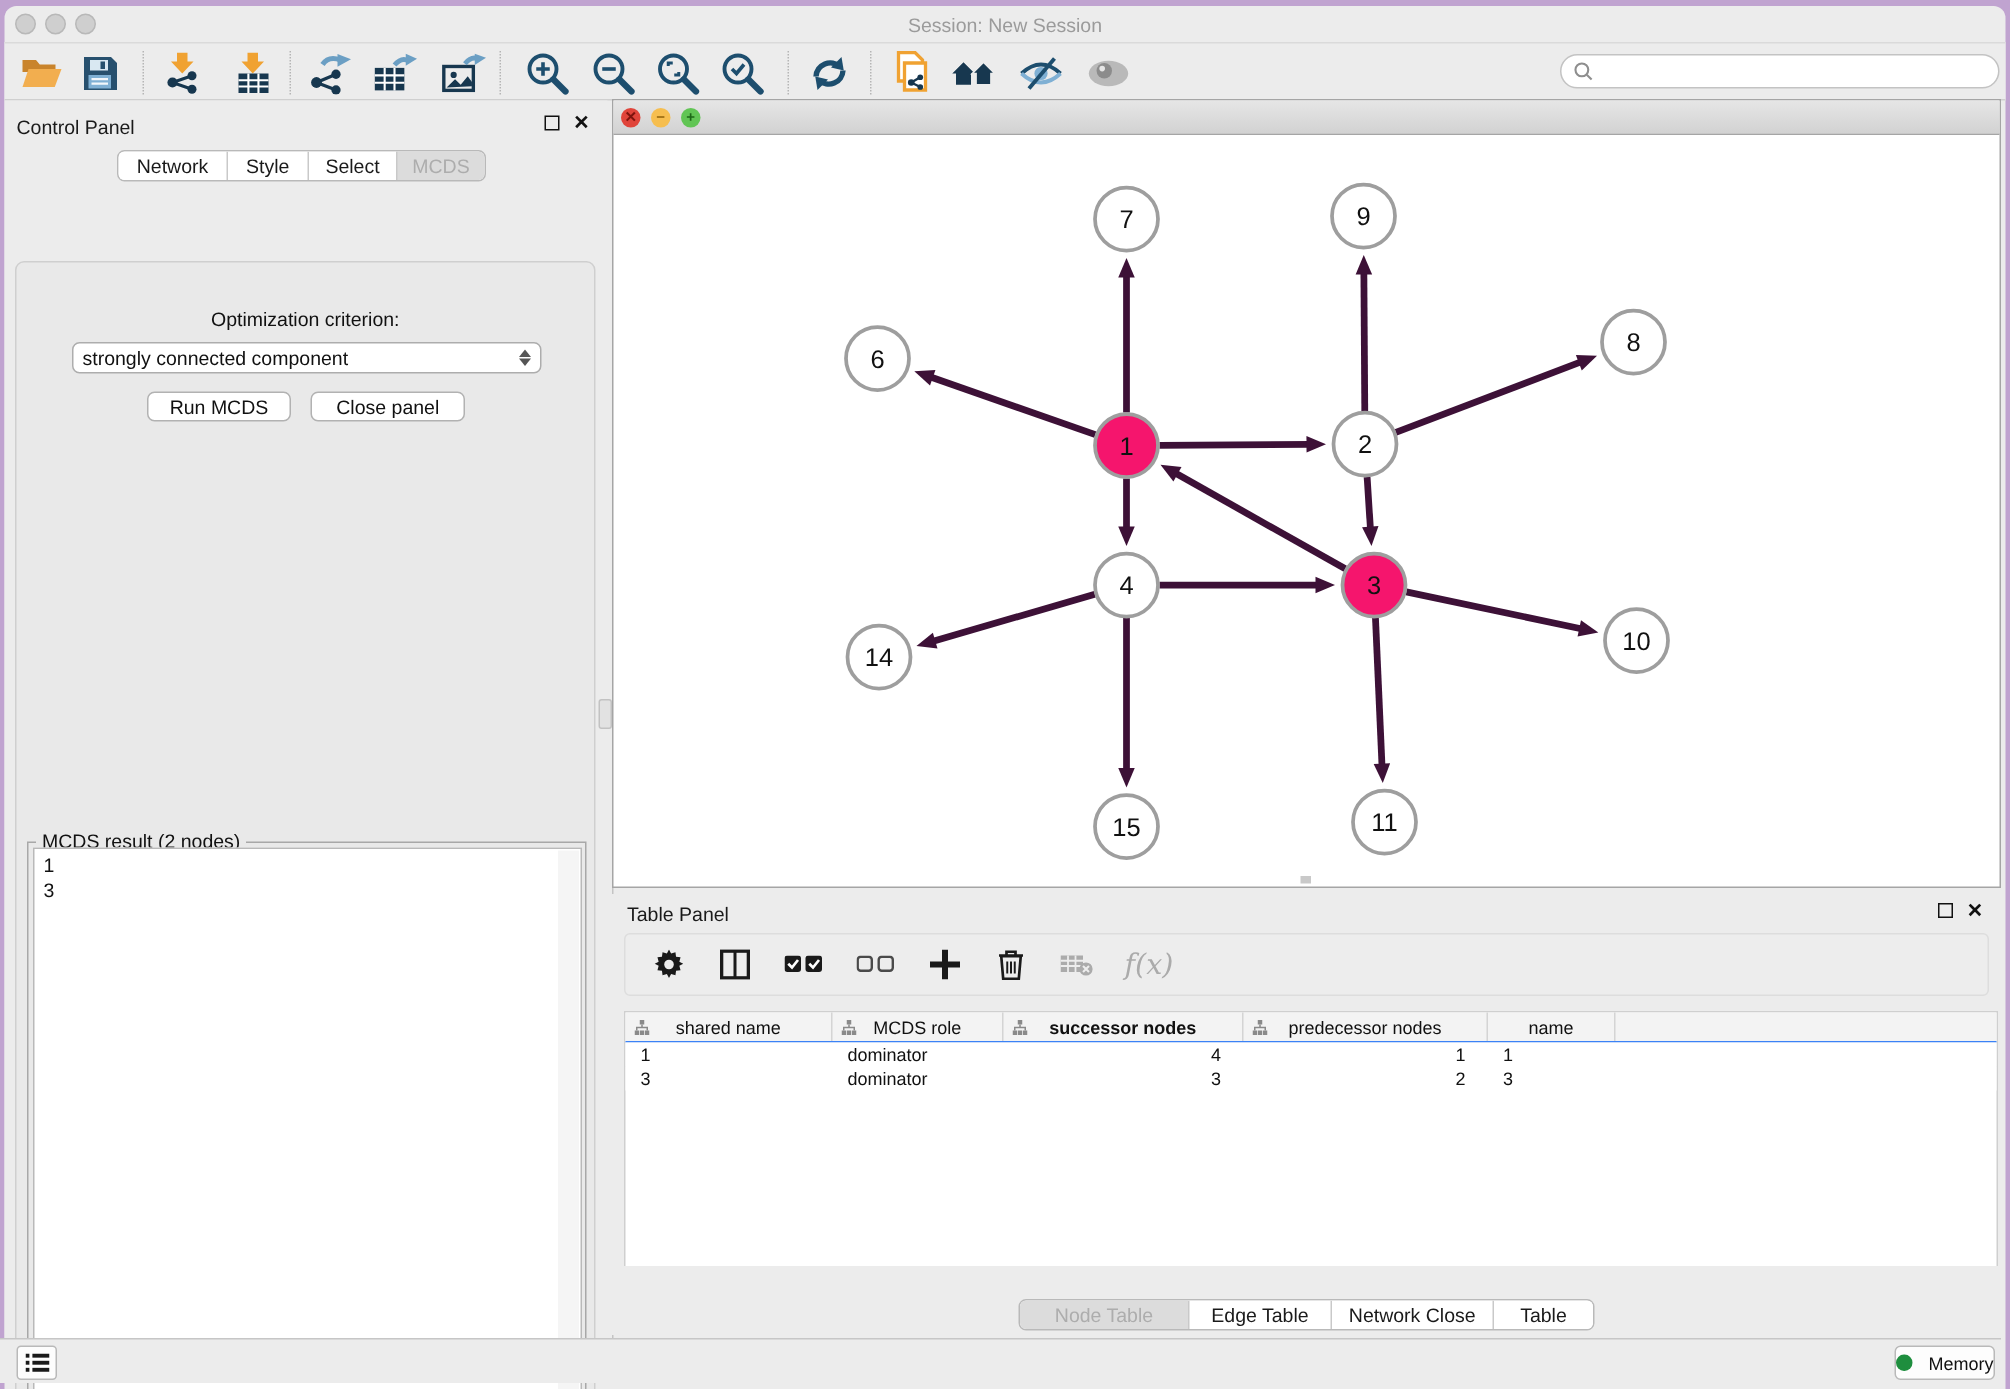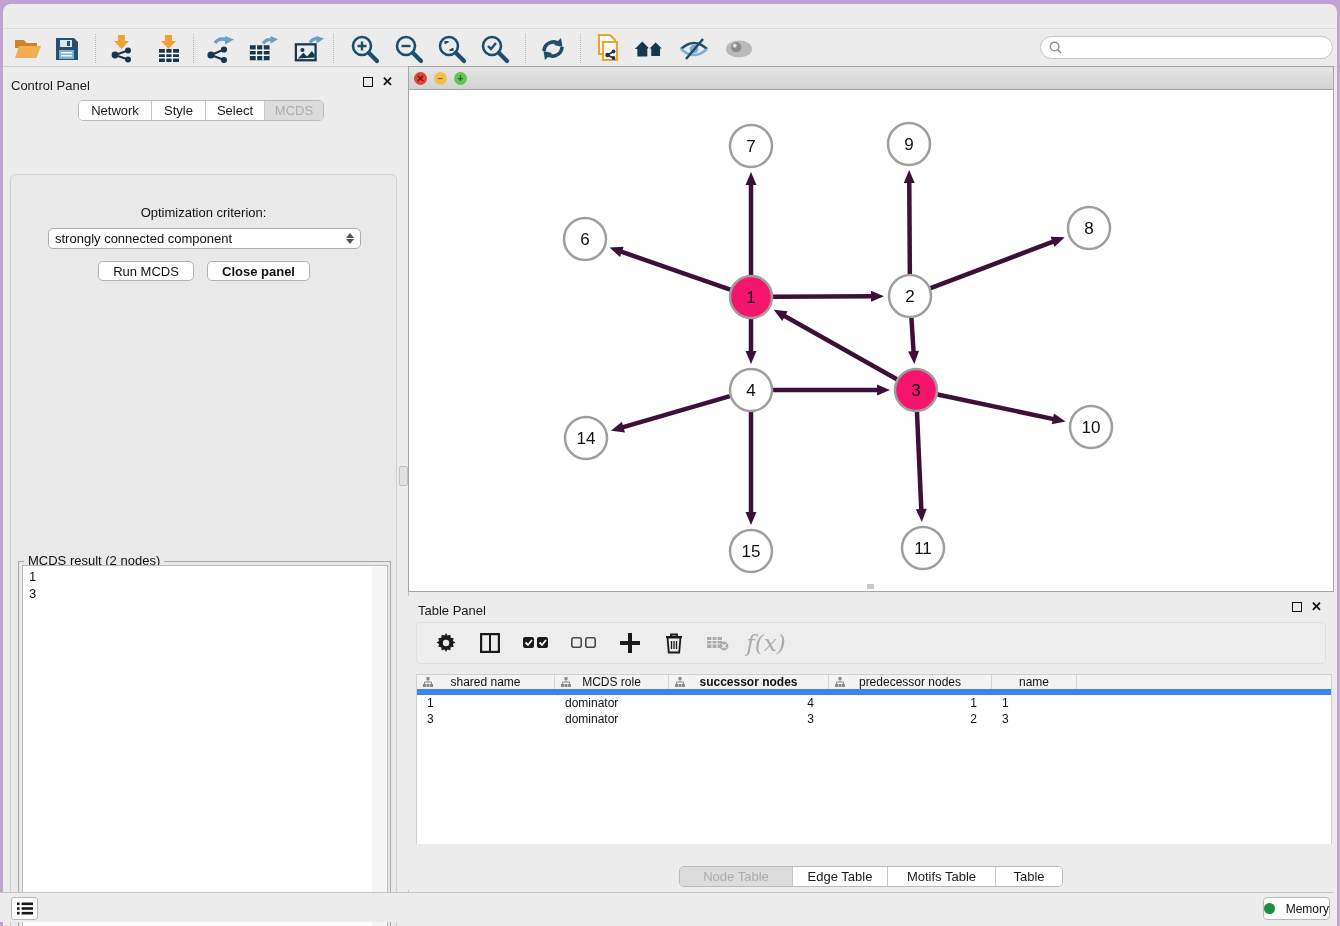--- a/index.html
+++ b/index.html
@@ -58,42 +58,48 @@
   #net-titlebar { left:0; top:0; width:924px; height:23px; background:linear-gradient(#E6E6E6,#D2D2D2); border-bottom:1px solid #A5A5A5; }
   .nt-dot { width:13px; height:13px; border-radius:50%; top:5px; display:flex; align-items:center; justify-content:center; font-size:10px; font-weight:bold; line-height:11px; }
   #net-title { width:100%; top:4px; text-align:center; font-size:13px; color:#111; }
   #graph { left:0; top:23px; }
   #canvas-grippy { left:458px; bottom:2px; width:7px; height:5px; background:#C9C9C9; }
 
   
   #table-panel { left:408px; top:596px; width:926px; height:294px; background:#ECECEC; }
   #tp-toolbar { left:8px; top:26px; width:910px; height:42px; border:1px solid #DDD; border-radius:4px; background:#EDEDED; display:flex; align-items:center; gap:18px; padding-left:16px; }
   .tpi { display:flex; align-items:center; justify-content:center; width:26px; height:26px; }
-  #fx-icon { font-family:"DejaVu Serif", serif; font-style:italic; font-size:23px; color:#ABABAB; }
+  #fx-icon { font-family:"DejaVu Serif", serif; font-style:italic; font-size:19px; color:#ABABAB; }
 
   #node-table { left:8px; top:78px; width:916px; height:170px; background:#FFF; border:1px solid #CFCFCF; border-bottom:none; }
-  #tbl-header { display:flex; height:20px; background:#F3F3F3; border-bottom:6px solid #3b82f6; }
+  #tbl-header { display:flex; height:20px; background:#F3F3F3; border-bottom:1px solid #3b82f6; }
   .th { position:relative; display:flex; align-items:center; justify-content:center; font-size:12px; color:#111; border-right:1px solid #D4D4D4; height:100%; }
   .th .colicon { position:absolute; left:6px; }
   .tbl-row { display:flex; height:16px; font-size:12px; color:#111; background:#FFF; }
   .td { padding:1px 0 0 0; }
 
   #bottom-tabs { left:0; top:270px; width:926px; display:flex; justify-content:center; }
 
   
   #status-bar { left:0; top:892px; width:1334px; height:30px; border-top:1px solid #C6C6C6; background:#ECECEC; }
   #list-btn { left:11px; top:4px; width:27px; height:23px; background:#FDFDFD; border:1px solid #B9B9B9; border-radius:3px; display:flex; align-items:center; justify-content:center; }
   #memory-btn { left:1263px; top:4px; width:67px; height:23px; background:#FDFDFD; border:1px solid #B9B9B9; border-radius:4px; display:flex; align-items:center; justify-content:center; gap:11px; font-size:12px; color:#111; }
   #memory-dot { width:11px; height:11px; border-radius:50%; background:#1E8E3E; }
 </style>
 </head>
 <body>
 
 <div id="window" class="abs">
 
+  <div id="titlebar" class="abs">
+    <span class="tl-dot abs" style="left:7px"></span>
+    <span class="tl-dot abs" style="left:27px"></span>
+    <span class="tl-dot abs" style="left:47px"></span>
+    <div id="win-title" class="abs">Session: New Session</div>
+  </div>
 
   <div id="toolbar" class="abs">
     <span class="tb-icon abs" style="left:10px">
       <svg width="28" height="22" viewBox="0 0 28 22">
           <path d="M1 2 h9 l2.5 3 H23 v5 H1z" fill="#C9842C"></path>
           <path d="M5 8 h22 l-4.5 12 H1z" fill="#F2AE4F"></path>
         </svg>
     </span>
     <span class="tb-icon abs" style="left:49px">
       <svg width="24" height="24" viewBox="0 0 24 24">
@@ -246,21 +252,21 @@
     <div id="cp-inner" class="abs">
       <div id="opt-dropdown" class="abs">
         <span>strongly connected component</span>
         <span class="spin">
             <i class="up"></i>
             <i class="dn"></i>
           </span>
       </div>
       <div id="opt-label" class="abs">Optimization criterion:</div>
       <div class="mac-btn abs" style="left:87px; top:86px; width:96px;">Run MCDS</div>
-      <div class="mac-btn abs" style="left:196px; top:86px; width:103px;font-weight:bold;">Close panel</div>
+      <div class="mac-btn abs" style="left:196px; top:86px; width:103px;">Close panel</div>
       <div id="mcds-group" class="abs">
         <span id="mcds-group-label" class="abs">MCDS result (2 nodes)</span>
         <div id="mcds-text" class="abs">
           <div id="mcds-lines">
               <div>1</div>
               <div>3</div>
             </div>
           <div id="mcds-scroll" class="abs"></div>
         </div>
       </div>
@@ -450,21 +456,21 @@
           <div class="td" style="width: 163px; text-align: right; padding: 1px 15px 0px 0px;">2</div>
           <div class="td" style="width: 85px; text-align: left; padding: 1px 0px 0px 10px;">3</div>
         </div>
       </div>
   </div>
 
   <div id="bottom-tabs" class="abs">
     <div class="tabgroup" id="tp-tabs">
         <div class="tabseg sel" style="width: 112px;">Node Table</div>
         <div class="tabseg" style="width: 95px;">Edge Table</div>
-        <div class="tabseg" style="width: 108px;">Motifs Table</div>
+        <div class="tabseg" style="width: 108px;">Network Close</div>
         <div class="tabseg" style="width: 67px;">Table</div>
       </div>
   </div>
 </div>
 
 <div id="status-bar" class="abs">
   <div id="list-btn" class="abs">
     <svg width="16" height="13" viewBox="0 0 16 13">
         <rect x="0" y="0.5" width="2.6" height="2.6" fill="#1A1A1A"></rect>
         <rect x="0" y="5.2" width="2.6" height="2.6" fill="#1A1A1A"></rect>

